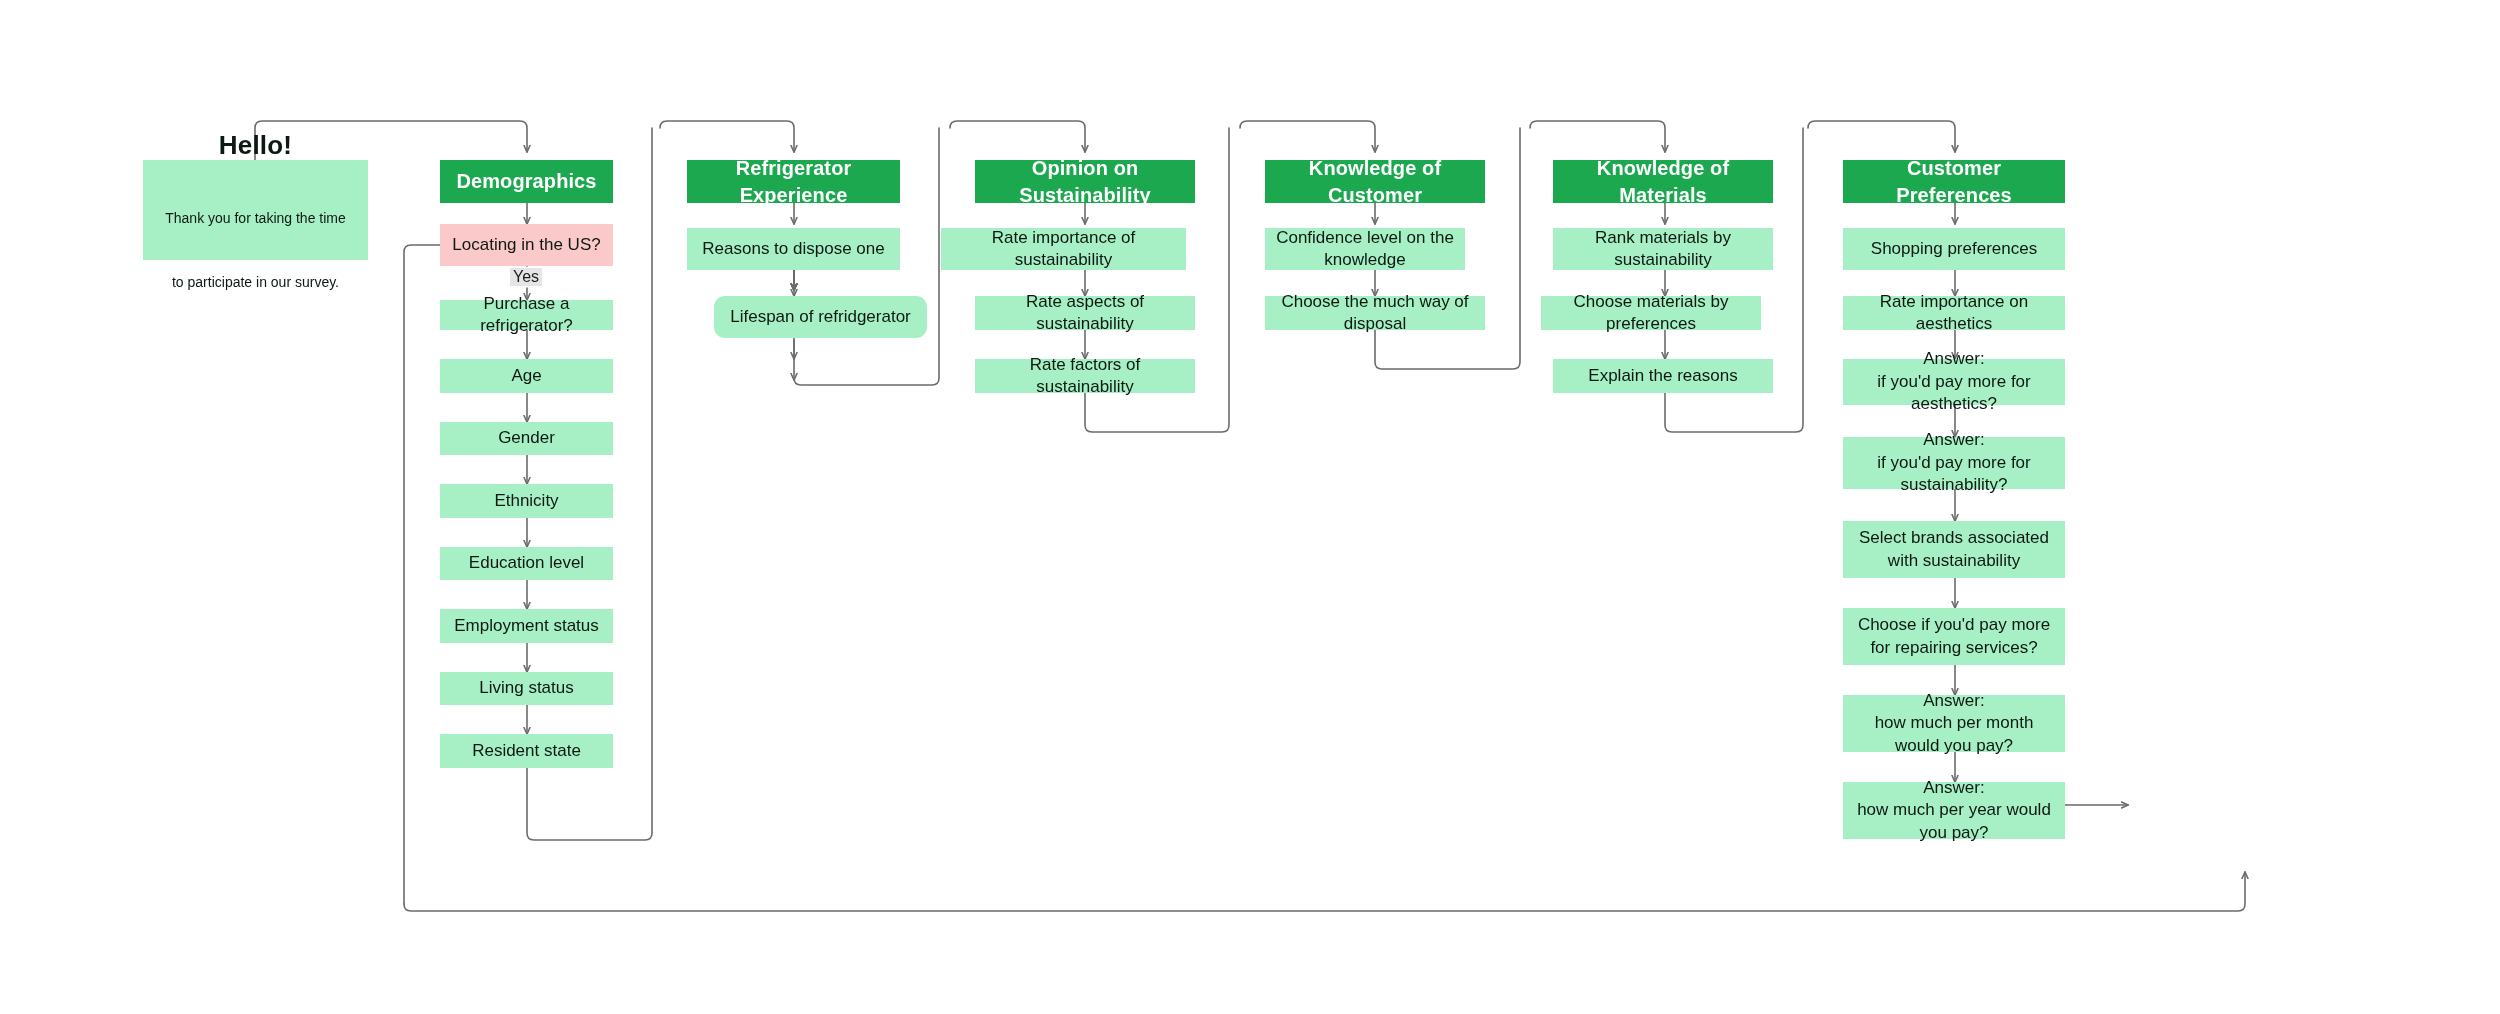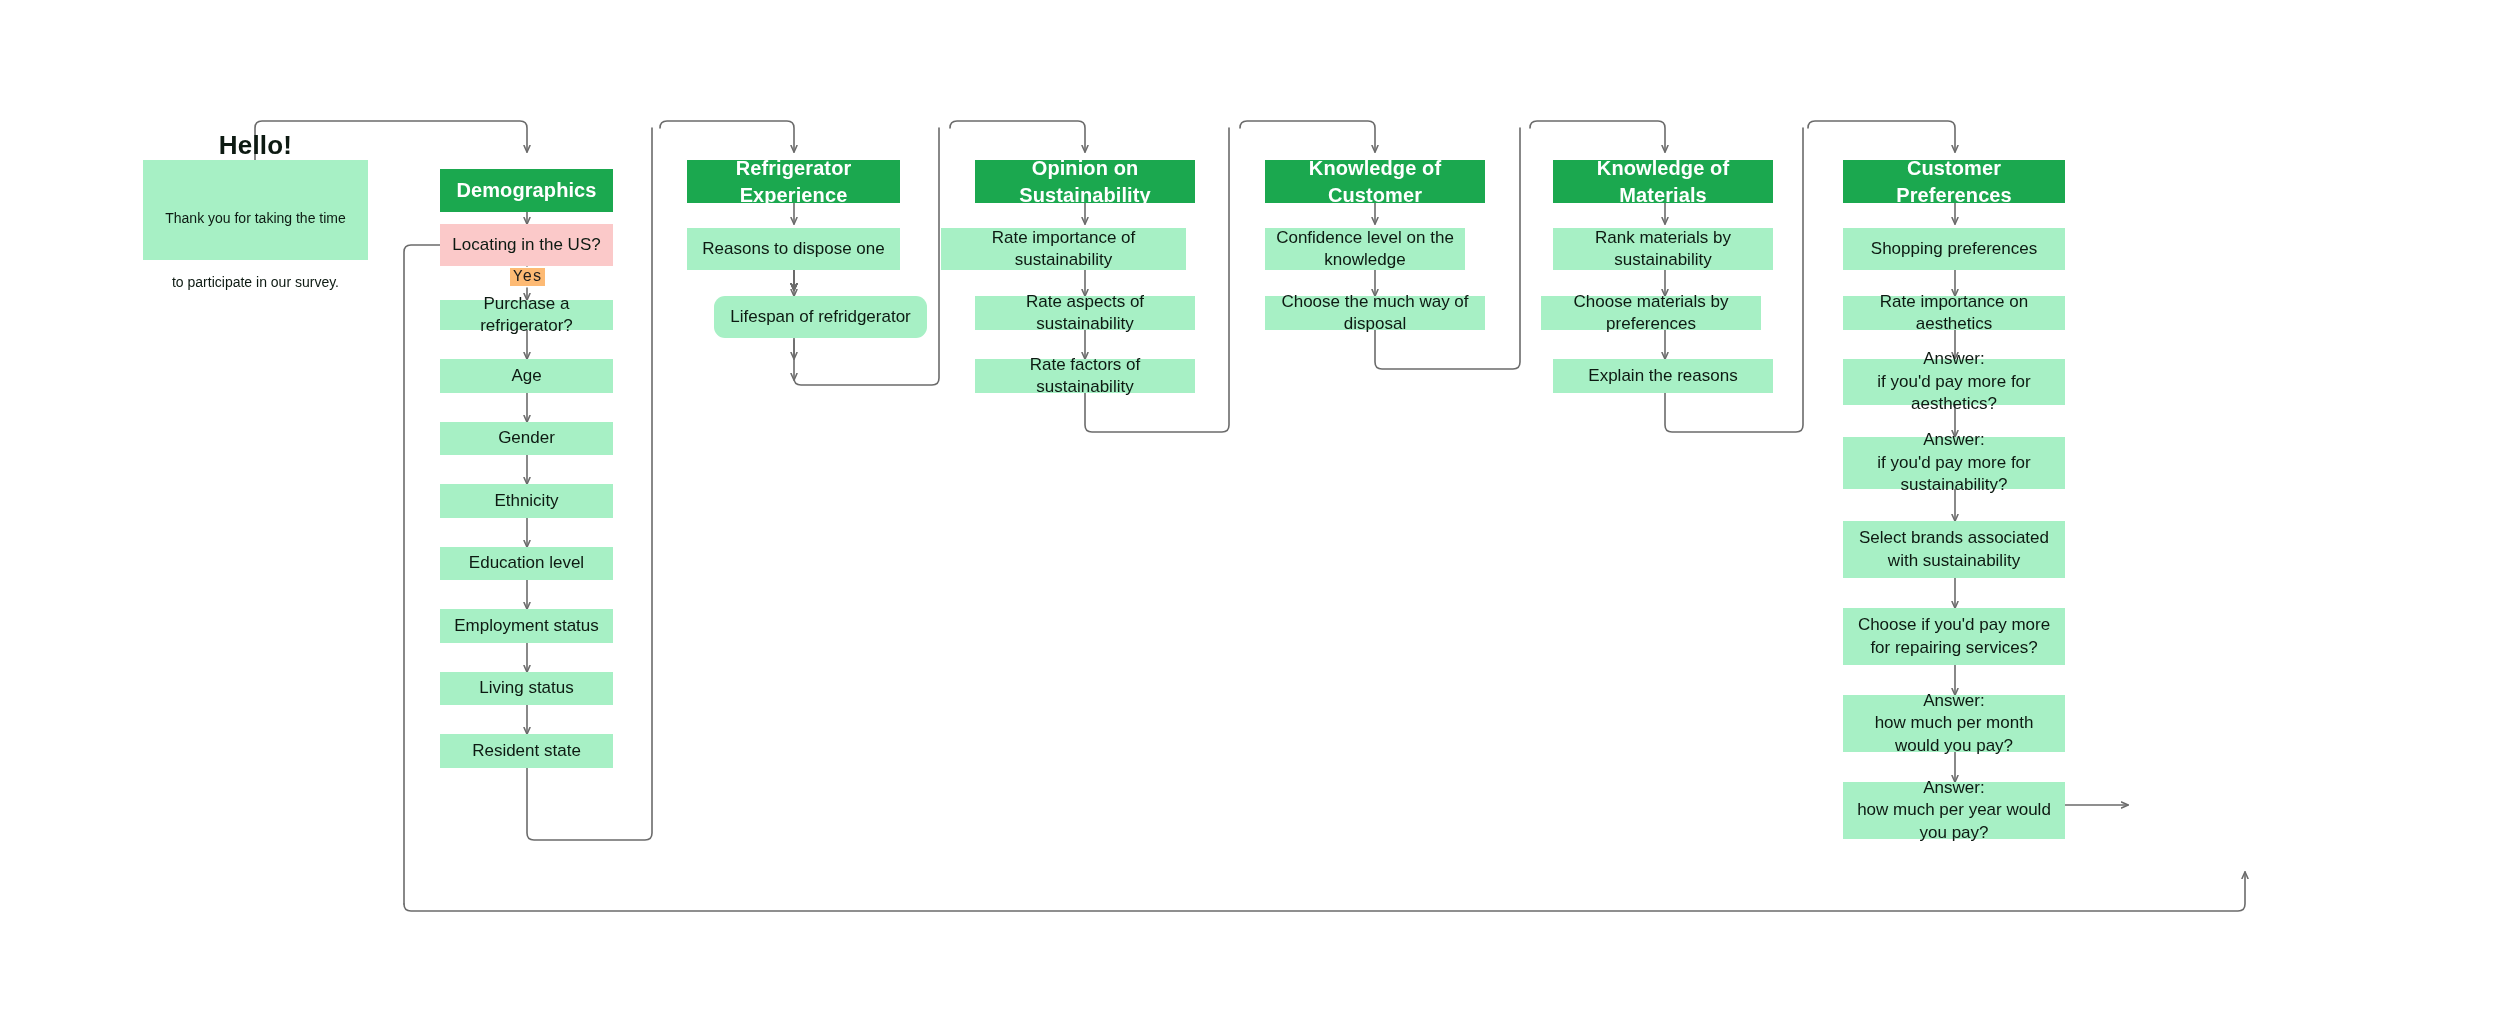--- a/index.html
+++ b/index.html
@@ -62,25 +62,24 @@
     letter-spacing:.2px;
   }
   .terminal .t-line{
     font-size:14px;
     line-height:1.4;
   }
   .edge-label{
     position:absolute;
     font-size:16px;
     color:#1d1d1d;
-    background:#fdba74;
+    background:#e5e5e5;
     padding:0 3px;
     z-index:3;
     white-space:nowrap;
-    font-family:Liberation Mono, monospace;
   }
 </style>
 </head>
 <body>
 
 <div id="canvas">
 
   <svg id="wires" viewBox="0 0 2500 1014" xmlns="http://www.w3.org/2000/svg">
     <defs>
       <marker id="arrow" markerWidth="9" markerHeight="9" refX="7.2" refY="3.6" orient="auto" markerUnits="userSpaceOnUse">
@@ -179,21 +178,21 @@
       <path d="M404,904 Q404,911 411,911 L2238,911 Q2245,911 2245,904 L2245,872" marker-end="url(#arrow)"></path>
     </g>
   </svg>
 
   <div class="node terminal" style="left:143px;top:160px;width:225px;height:100px;">
     <div class="t-title">Hello!</div>
     <div class="t-line">Thank you for taking the time</div>
     <div class="t-line">to participate in our survey.</div>
   </div>
 
-  <div class="node header" style="left:440px;top:160px;width:173px;height:43px;margin-top:9px;">Demographics</div>
+  <div class="node header" style="left:440px;top:160px;width:173px;height:43px;">Demographics</div>
 
   <div class="node decision" style="left:440px;top:224px;width:173px;height:42px;">Locating in the US?</div>
 
   <div class="edge-label" style="left:510px;top:268px;">Yes</div>
 
   <div class="node step" style="left:440px;top:300px;width:173px;height:30px;">Purchase a refrigerator?</div>
 
   <div class="node step" style="left:440px;top:359px;width:173px;height:34px;">Age</div>
 
   <div class="node step" style="left:440px;top:422px;width:173px;height:33px;">Gender</div>

